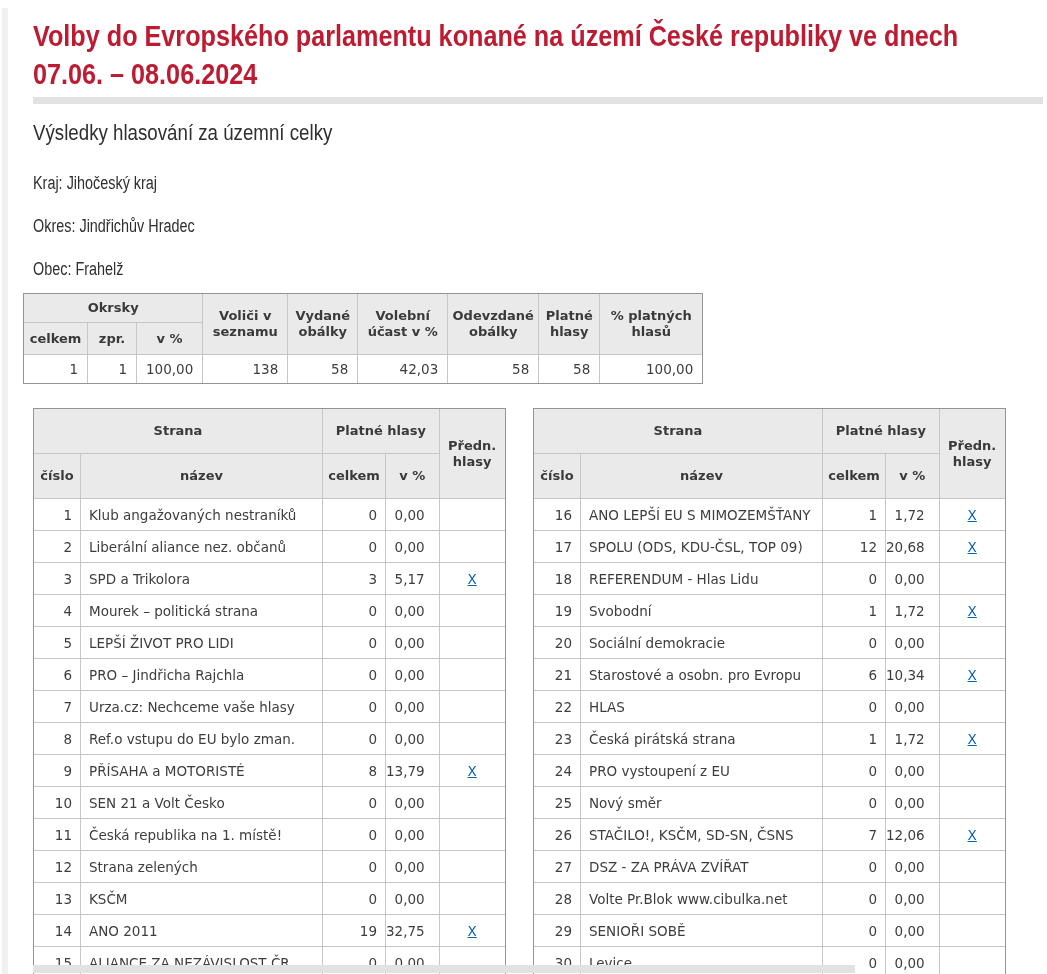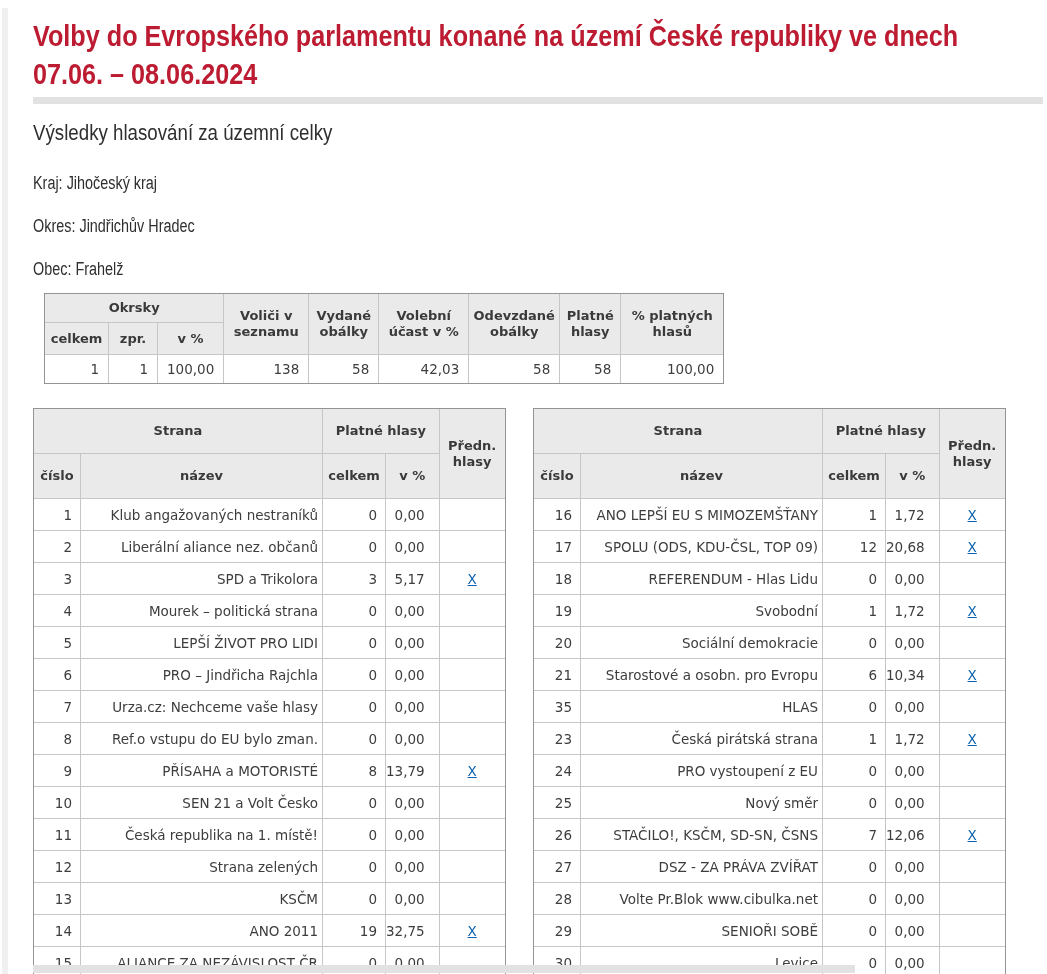--- a/index.html
+++ b/index.html
@@ -45,32 +45,32 @@
     outline:1px solid #949494; outline-offset:-1px;
     background:#ffffff;
   }
   th, td { border:1px solid #c6c6c6; vertical-align:middle; }
   th {
     background:#eaeaea; font-weight:bold; font-size:13px; color:#3a3a3a;
     text-align:center; padding:2px 4px; line-height:16px;
   }
   td { font-size:13.5px; color:#3d3d3d; }
 
-  .summary-table { position:absolute; left:44px; top:293px; }
+  .summary-table { position:absolute; left:23px; top:293px; }
   .summary-table thead tr.r1 th { height:29px; }
   .summary-table thead tr.r2 th { height:32px; }
   .summary-table tbody td { height:29px; text-align:right; padding:2px 9px; }
 
   .party-table { position:absolute; top:408px; }
   .party-table.pt-left  { left:33px; }
   .party-table.pt-right { left:533px; }
   .party-table thead tr { height:45px; }
   .party-table tbody tr { height:32px; }
   .party-table td.c-num   { text-align:right; padding-right:8px; }
-  .party-table td.c-name  { text-align:right;  padding-left:8px; padding-right:4px;
+  .party-table td.c-name  { text-align:left;  padding-left:8px; padding-right:4px;
                             white-space:nowrap; overflow:hidden; }
   .party-table td.c-votes { text-align:right; padding-right:8px; }
   .party-table td.c-pct   { text-align:right; padding-right:14px; }
   .party-table td.c-pref  { text-align:center; }
   .pref-link {
     color:#0b62ac; text-decoration:underline; font-size:13.5px;
     cursor:pointer;
   }
   .bottom-divider {
     position:absolute; left:33px; top:965px; width:822px; height:8px;
@@ -335,21 +335,21 @@
         <td class="c-pref"></td>
       </tr>
       <tr>
         <td class="c-num">21</td>
         <td class="c-name">Starostové a osobn. pro Evropu</td>
         <td class="c-votes">6</td>
         <td class="c-pct">10,34</td>
         <td class="c-pref"><a class="pref-link" href="#">X</a></td>
       </tr>
       <tr>
-        <td class="c-num">35</td>
+        <td class="c-num">22</td>
         <td class="c-name">HLAS</td>
         <td class="c-votes">0</td>
         <td class="c-pct">0,00</td>
         <td class="c-pref"></td>
       </tr>
       <tr>
         <td class="c-num">23</td>
         <td class="c-name">Česká pirátská strana</td>
         <td class="c-votes">1</td>
         <td class="c-pct">1,72</td>

